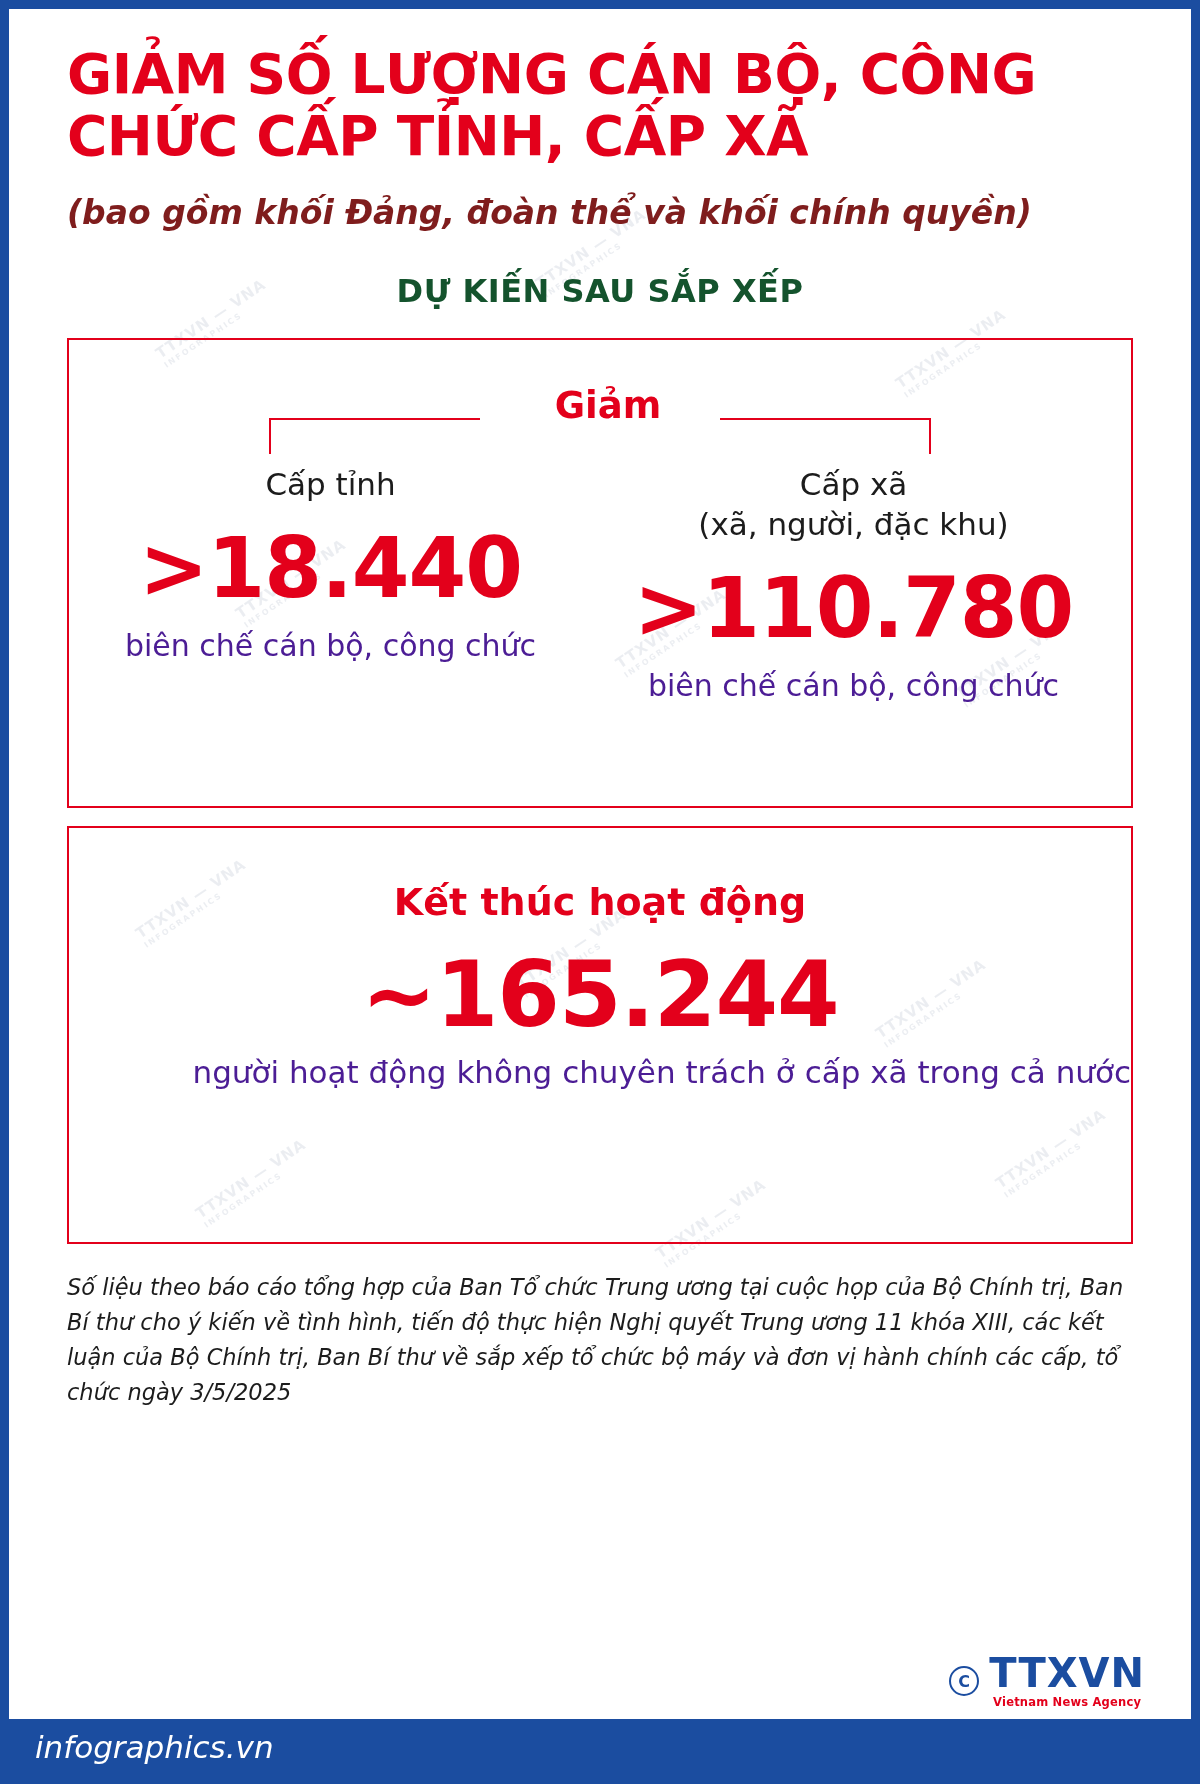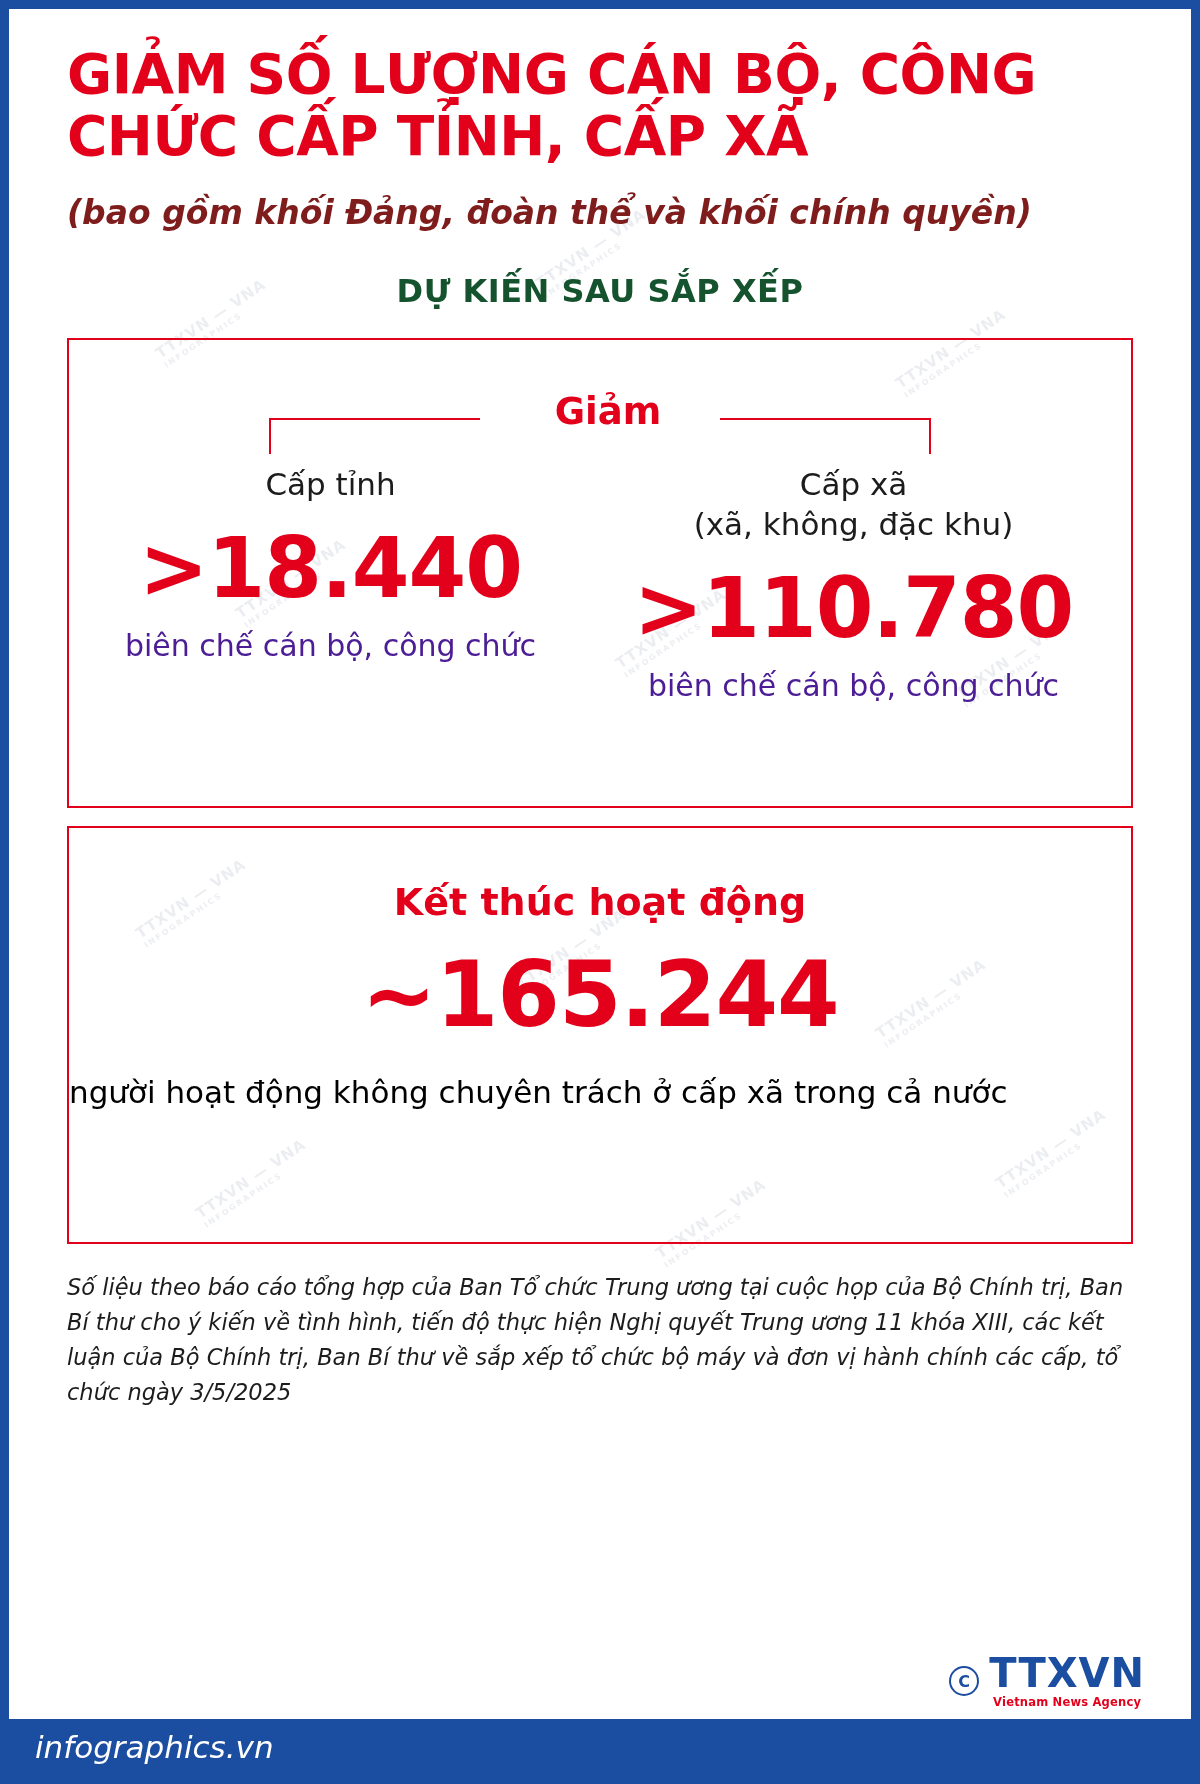--- a/index.html
+++ b/index.html
@@ -88,21 +88,20 @@
 
   .giam-label {
     position: absolute;
     top: 44px;
     left: 16px;
     right: 0;
     text-align: center;
     color: #e3001b;
     font-size: 37px;
     font-weight: 800;
-    margin-top: 6px;
   }
 
   
   .bracket {
     position: absolute;
     top: 78px;
     left: 200px;
     right: 200px;
     height: 34px;
     border-top: 2.5px solid #e3001b;
@@ -159,25 +158,25 @@
   .end-num {
     text-align: center;
     color: #e3001b;
     font-size: 90px;
     font-weight: 800;
     line-height: 1;
     margin-top: 26px;
     letter-spacing: -1px;
   }
   .end-foot {
-    text-align: left;
-    color: #000000;
+    text-align: right;
+    color: #4c1d95;
     font-size: 31px;
     line-height: 1.35;
-    margin-top: 32px;
+    margin-top: 12px;
   }
 
   .source {
     margin-top: 26px;
     color: #1c1c1c;
     font-size: 22.5px;
     line-height: 1.55;
     font-style: italic;
   }
 
@@ -264,21 +263,21 @@
         <div class="giam-label">Giảm</div>
 
         <div class="cols">
           <div class="col">
             <div class="col-head">Cấp tỉnh</div>
             <div class="bignum">&gt;18.440</div>
             <div class="col-foot">biên chế cán bộ, công chức</div>
           </div>
           <div class="col">
             <div class="col-head">Cấp xã</div>
-            <div class="col-head">(xã, không, đặc khu)</div>
+            <div class="col-head">(xã, người, đặc khu)</div>
             <div class="bignum">&gt;110.780</div>
             <div class="col-foot">biên chế cán bộ, công chức</div>
           </div>
         </div>
       </div>
 
       <div class="card card-bottom">
         <div class="end-label">Kết thúc hoạt động</div>
         <div class="end-num">~165.244</div>
         <div class="end-foot">người hoạt động không chuyên trách ở cấp xã trong cả nước</div>

